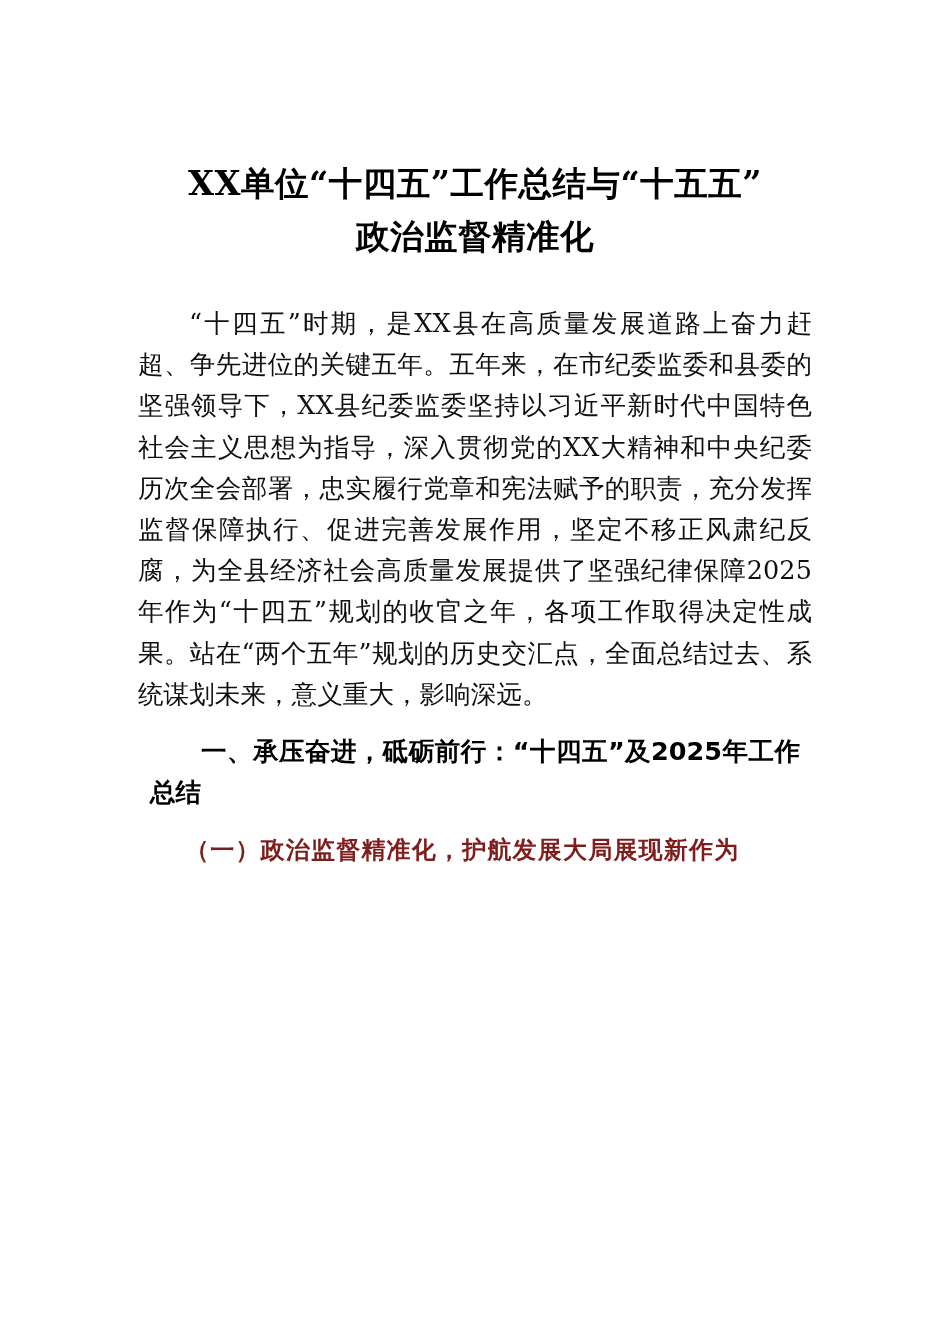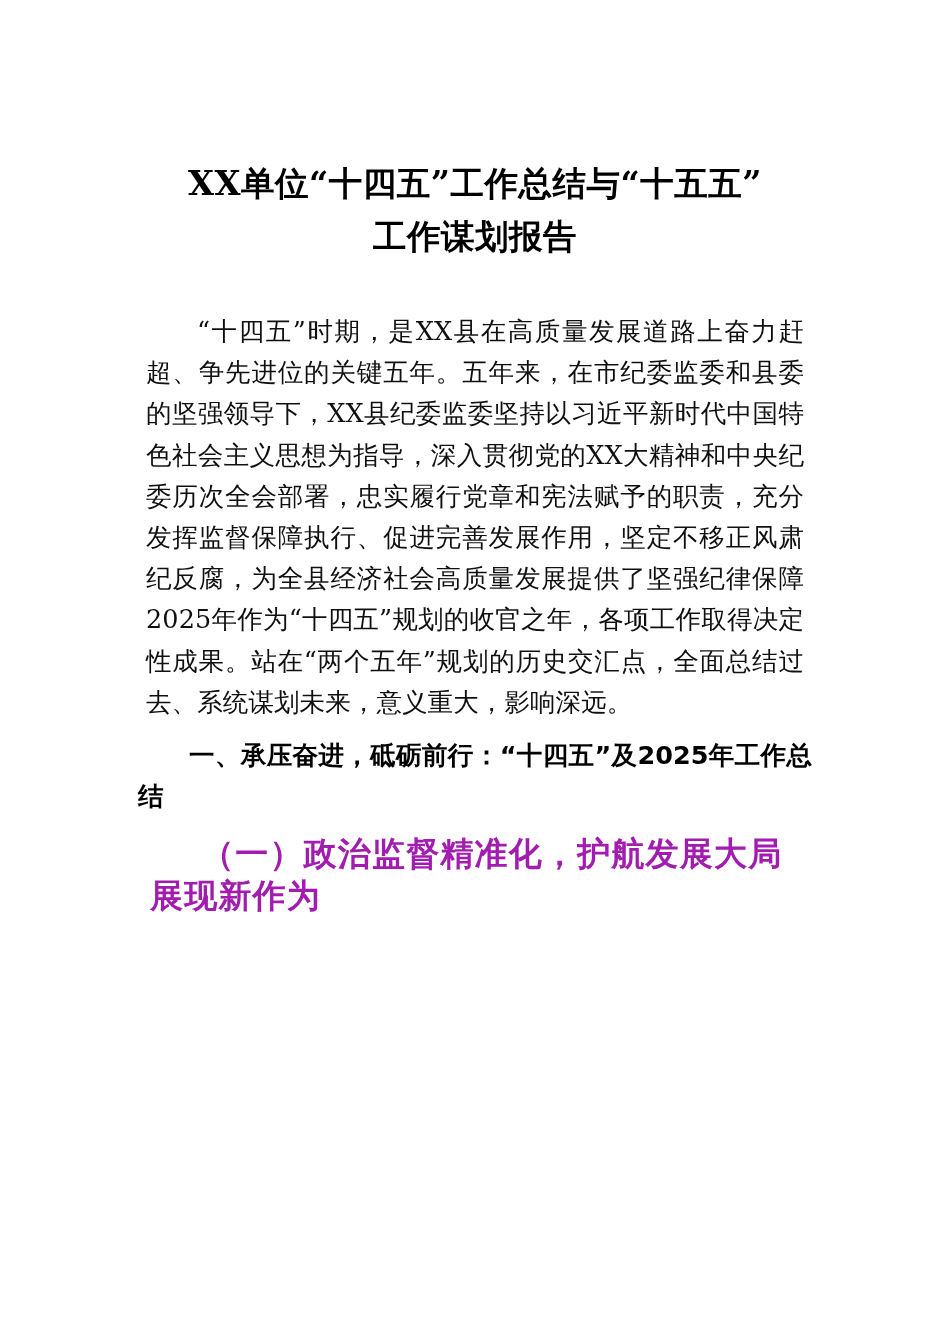--- a/index.html
+++ b/index.html
@@ -35,72 +35,72 @@
     text-align: center;
     color: #000000;
     letter-spacing: 0.5px;
   }
   .doc-title .tline {
     display: block;
   }
 
   
   .para {
-    margin: 12px;
+    margin: 4px;
     font-family: "DejaVu Serif", "Liberation Serif", serif;
     font-size: 25.5px;
     line-height: 41.2px;
     color: #101010;
     text-align: justify;
     text-align-last: left;
     text-justify: inter-character;
     text-indent: 51px;
     letter-spacing: 0.1px;
     font-weight: 400;
   }
   .para.first {
     padding-top: 36px;
   }
 
   
   .h1-sec {
-    margin: 4px;
+    margin: 16px;
     font-family: "DejaVu Sans", "Liberation Sans", sans-serif;
     font-weight: 700;
     font-size: 25.5px;
     line-height: 41.2px;
     color: #000000;
     text-align: justify;
     text-align-last: left;
     text-justify: inter-character;
     text-indent: 51px;
     letter-spacing: 0px;
   }
 
   
   .h2-sec {
-    margin: 16px;
+    margin: 0;
     font-family: "DejaVu Serif", "Liberation Serif", serif;
     font-weight: 600;
-    font-size: 33px;
+    font-size: 24px;
     line-height: 41.2px;
-    color: #a21caf;
+    color: #7f1d1d;
     text-indent: 51px;
     letter-spacing: 1.2px;
   }
 </style>
 </head>
 <body>
 
 <div class="page">
   <div class="content">
 
     <h1 class="doc-title">
       <span class="tline">XX单位“十四五”工作总结与“十五五”</span>
-      <span class="tline">工作谋划报告</span>
+      <span class="tline">政治监督精准化</span>
     </h1>
 
     <p class="para first">“十四五”时期，是XX县在高质量发展道路上奋力赶超、争先进位的关键五年。五年来，在市纪委监委和县委的坚强领导下，XX县纪委监委坚持以习近平新时代中国特色社会主义思想为指导，深入贯彻党的XX大精神和中央纪委历次全会部署，忠实履行党章和宪法赋予的职责，充分发挥监督保障执行、促进完善发展作用，坚定不移正风肃纪反腐，为全县经济社会高质量发展提供了坚强纪律保障2025年作为“十四五”规划的收官之年，各项工作取得决定性成果。站在“两个五年”规划的历史交汇点，全面总结过去、系统谋划未来，意义重大，影响深远。</p>
 
     <p class="h1-sec">一、承压奋进，砥砺前行：“十四五”及2025年工作总结</p>
 
 
     <p class="h2-sec">（一）政治监督精准化，护航发展大局展现新作为</p>
 
 

